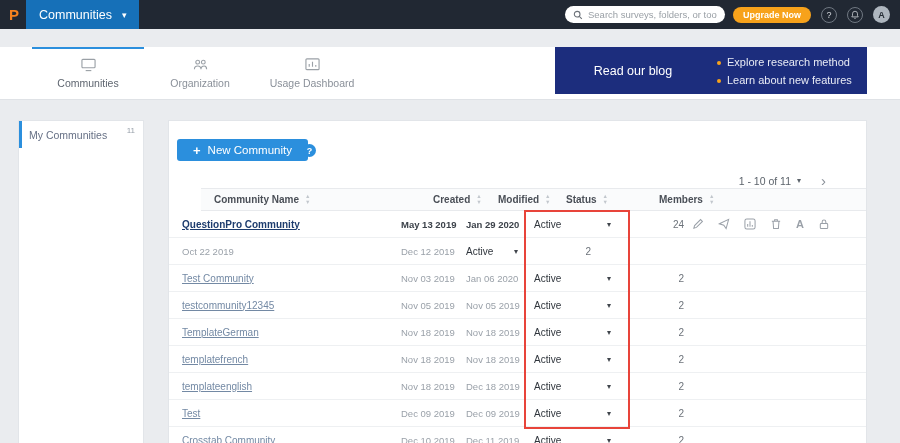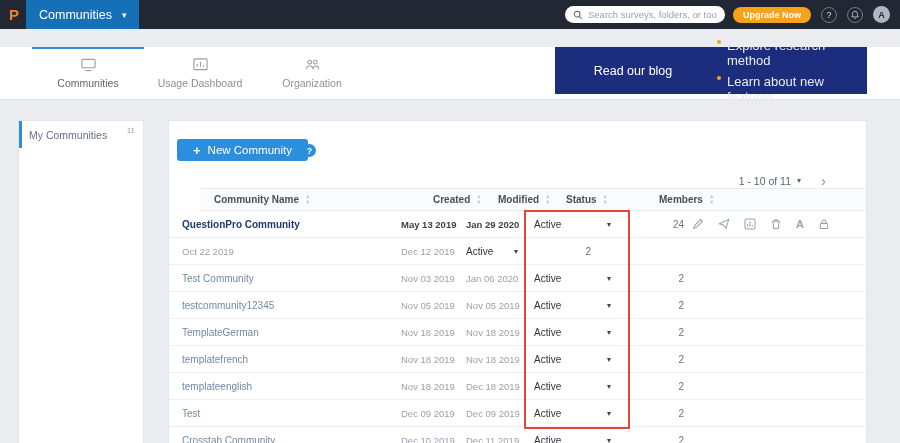--- a/index.html
+++ b/index.html
@@ -73,21 +73,21 @@
     background:#1c2d7d; display:flex; z-index:5;
   }
   .banner-title {
     width:50%; display:flex; align-items:center; justify-content:center;
     color:#fff; font-size:12.5px;
   }
   .banner-bullets {
     width:50%; display:flex; flex-direction:column; justify-content:center;
     gap:6px; padding-left:6px;
   }
-  .bullet { display:flex; gap:6px; color:#e8ebf5; font-size:13px; align-items:flex-start; }
+  .bullet { display:flex; gap:6px; color:#e8ebf5; font-size:11px; align-items:center; }
   .bullet .dot { width:4px; height:4px; border-radius:50%; background:#f7a21b; margin-top:2px; flex:none; }
 
   
   .sidebar {
     position:absolute; left:18px; top:120px; width:126px; bottom:0;
     background:#fff; border:1px solid #e2e5e9; border-bottom:none;
   }
   .side-item {
     height:27px; display:flex; align-items:center; justify-content:space-between;
     border-left:3px solid #2b8fdd; padding:0 8px 0 7px;
@@ -128,21 +128,21 @@
     padding-left:13px; align-items:center;
   }
   .thead {
     height:23px; background:#fafbfc;
     border-top:1px solid #e8eaed; border-bottom:1px solid #e8eaed;
     font-size:10px; font-weight:bold; color:#4a4f57;margin-left:32px;
   }
   .th { display:flex; align-items:center; gap:6px; cursor:pointer; }
   .sort { display:flex; flex-direction:column; font-size:5.5px; color:#c2c7cd; line-height:1; gap:1px; }
   .tr { height:27px; border-bottom:1px solid #eef0f2; font-size:10px; }
-  .cell-name { color:#7389a4; cursor:pointer; }
+  .cell-name { color:#7389a4; cursor:pointer;text-decoration:underline; }
   .tr-first .cell-name { color:#1d3c6e; font-weight:bold; }
   .cell-date { color:#9aa1a9; font-size:9.5px; }
   .tr-first .cell-date { color:#3c424a; font-weight:bold; }
   .cell-status {
     display:flex; justify-content:space-between; align-items:center;
     padding-right:16px; color:#2f353c; cursor:pointer;
   }
   .cell-status .caret { font-size:8px; color:#40454c; }
   .cell-members { text-align:right; color:#6c727a; width:57px; }
   .cell-actions { display:flex; align-items:center; gap:14px; padding-left:8px; }
@@ -187,32 +187,32 @@
 <div class="tabbar">
   <div class="tab active">
     <svg width="17" height="15" viewBox="0 0 18 16" fill="none" stroke-width="1.2">
       <rect x="2" y="2.5" width="14" height="9" rx="1"></rect>
       <path d="M6 14.5h6"></path>
     </svg>
     <span>Communities</span>
   </div>
   <div class="tab">
     <svg width="17" height="15" viewBox="0 0 18 16" fill="none" stroke-width="1.2">
-      <rect x="2" y="2" width="14" height="11.5" rx="1"></rect>
-      <path d="M5.5 10.5V7.5M9 10.5V5M12.5 10.5V8.5"></path>
-    </svg>
-    <span>Usage Dashboard</span>
-  </div>
-  <div class="tab">
-    <svg width="17" height="15" viewBox="0 0 18 16" fill="none" stroke-width="1.2">
       <circle cx="6" cy="5.5" r="2"></circle>
         <circle cx="12" cy="5.5" r="2"></circle>
       <path d="M2.5 13c0-2.2 1.8-3.4 3.5-3.4S9.5 10.8 9.5 13M9.5 13c0-2.2 1.8-3.4 3.5-3.4s2.5 1.2 2.5 3.4"></path>
     </svg>
     <span>Organization</span>
+  </div>
+  <div class="tab">
+    <svg width="17" height="15" viewBox="0 0 18 16" fill="none" stroke-width="1.2">
+      <rect x="2" y="2" width="14" height="11.5" rx="1"></rect>
+      <path d="M5.5 10.5V7.5M9 10.5V5M12.5 10.5V8.5"></path>
+    </svg>
+    <span>Usage Dashboard</span>
   </div>
 </div>
 
 <div class="blog-banner">
   <div class="banner-title">Read our blog</div>
   <div class="banner-bullets">
     <div class="bullet">
       <span class="dot"></span>
       <span>Explore research method</span>
     </div>

